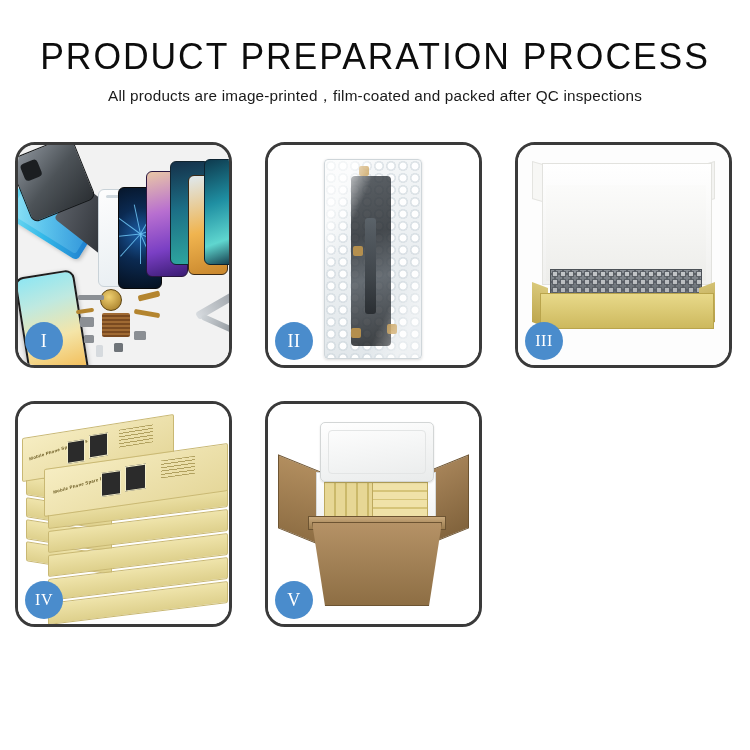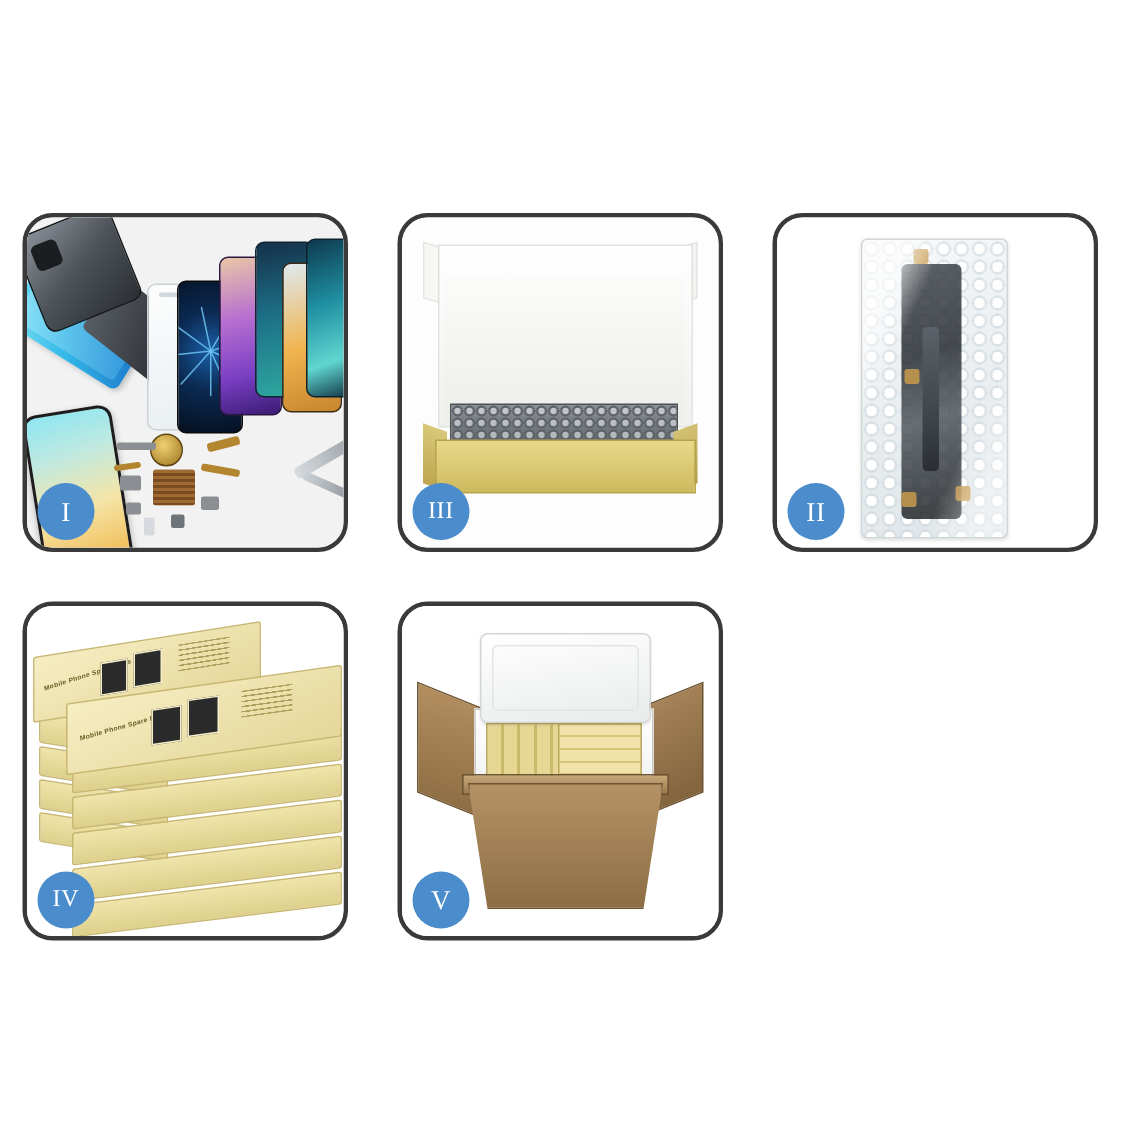--- a/index.html
+++ b/index.html
@@ -185,20 +185,24 @@
   .c6-right{position:absolute;left:100px;top:60px;width:96px;height:112px;
     background:linear-gradient(180deg,#c3a57a,#a98b60);
     clip-path:polygon(0 28%,100% 0,100% 72%,0 100%);}
   .c6-tape{position:absolute;background:#a98a5e;opacity:.85;}
 </style>
 </head>
 <body>
 
 <div class="page">
 
+  <div class="header">
+    <div class="title">PRODUCT PREPARATION PROCESS</div>
+    <div class="subtitle">All products are image-printed，film-coated and packed after QC inspections</div>
+  </div>
 
   <div class="grid">
 
     <div class="row">
 
       <div class="panel">
         <div class="photo p1">
           <div class="ph ph-blue"></div>
           <div class="ph ph-dark"></div>
           <div class="ph screen-glass"></div>
@@ -230,48 +234,48 @@
           <div class="flex-c" style="left:120px;top:148px;width:22px;height:6px;transform:rotate(-14deg);"></div>
           <div class="flex-c" style="left:116px;top:166px;width:26px;height:5px;transform:rotate(10deg);"></div>
           <div class="flex-c" style="left:58px;top:164px;width:18px;height:4px;transform:rotate(-8deg);"></div>
           <div class="tool"></div>
           <div class="tweez"></div>
         </div>
         <div class="badge">I</div>
       </div>
 
       <div class="panel">
-        <div class="photo p3">
-          <div class="b3-flapL"></div>
-          <div class="b3-flapR"></div>
-          <div class="b3-lidback"></div>
-          <div class="b3-inner"></div>
-          <div class="b3-bubble"></div>
-          <div class="b3-sideL"></div>
-          <div class="b3-sideR"></div>
-          <div class="b3-front"></div>
-        </div>
-        <div class="badge wide">III</div>
-      </div>
-
-      <div class="panel">
         <div class="photo p2">
           <div class="bag">
             <div class="bag-part"></div>
             <div class="bag-flex"></div>
             <div class="tape" style="left:34px;top:6px;"></div>
             <div class="tape" style="left:28px;top:86px;"></div>
             <div class="tape" style="left:26px;top:168px;"></div>
             <div class="tape" style="left:62px;top:164px;"></div>
             <div class="bag-sheen"></div>
           </div>
         </div>
         <div class="badge">II</div>
       </div>
 
+      <div class="panel">
+        <div class="photo p3">
+          <div class="b3-flapL"></div>
+          <div class="b3-flapR"></div>
+          <div class="b3-lidback"></div>
+          <div class="b3-inner"></div>
+          <div class="b3-bubble"></div>
+          <div class="b3-sideL"></div>
+          <div class="b3-sideR"></div>
+          <div class="b3-front"></div>
+        </div>
+        <div class="badge wide">III</div>
+      </div>
+
     </div>
 
     <div class="row">
 
       <div class="panel">
         <div class="photo p4">
 
           <div class="kb" style="left:8px;top:56px;width:84px;height:18px;transform:skewY(9deg);"></div>
           <div class="kb" style="left:8px;top:78px;width:84px;height:18px;transform:skewY(9deg);"></div>
           <div class="kb" style="left:8px;top:100px;width:84px;height:18px;transform:skewY(9deg);"></div>

